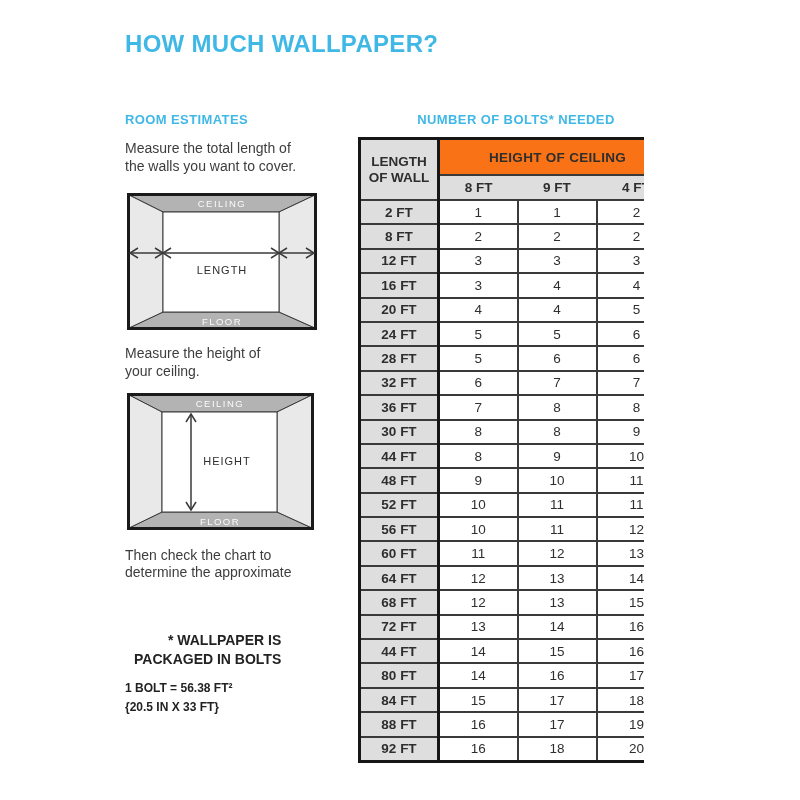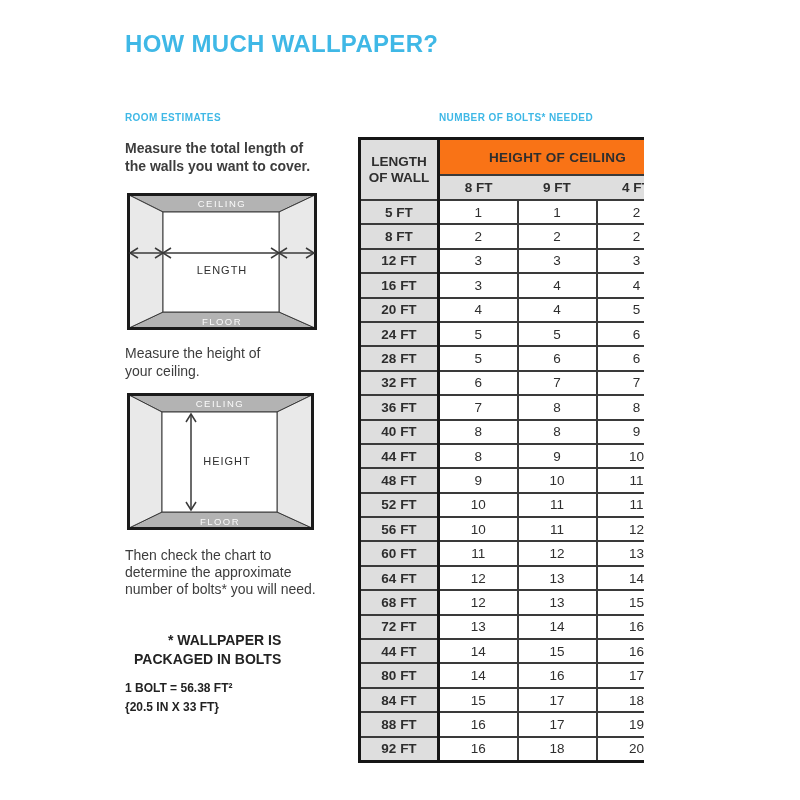--- a/index.html
+++ b/index.html
@@ -6,28 +6,28 @@
   .page{
     position:relative;width:644px;height:800px;background:#ffffff;overflow:hidden;
     font-family:"Liberation Sans","DejaVu Sans",sans-serif;
     border-radius:15px;
   }
   .page-title{
     position:absolute;left:125px;top:30px;
     font-size:24px;font-weight:bold;letter-spacing:0.3px;color:#3fb8e6;
   }
   .section-heading{
-    position:absolute;font-size:10px;font-weight:bold;letter-spacing:0.4px;color:#3fb8e6;
+    position:absolute;font-size:13px;font-weight:bold;letter-spacing:0.4px;color:#3fb8e6;
   }
   .room-heading{left:125px;top:112px;}
   .table-heading{left:358px;top:112px;width:316px;text-align:center;}
   .body-text{
     position:absolute;left:125px;font-size:14px;line-height:18px;color:#3d3d3d;
   }
-  .step1{top:139px;font-weight:bold;}
+  .step1{top:139px;}
   .step2{top:344px;}
   .step3{top:547px;line-height:17px;}
   .note{top:631px;font-weight:bold;color:#222;line-height:19px;text-align:right;}
   .note .indent{padding-left:9px;}
   .boltspec{top:679px;font-weight:bold;color:#222;font-size:12px;line-height:19px;}
   .diagram{position:absolute;left:127px;}
   .diagram1{top:193px;}
   .diagram2{top:393px;}
 
   
@@ -112,21 +112,20 @@
       <polyline points="59,109 64,117 69,109"></polyline>
     </g>
     <text x="93" y="14" text-anchor="middle" font-size="9.5" letter-spacing="1.5" fill="#fafafa">CEILING</text>
     <text x="93" y="132" text-anchor="middle" font-size="9.5" letter-spacing="1.5" fill="#fafafa">FLOOR</text>
     <text x="100" y="72" text-anchor="middle" font-size="11" letter-spacing="1" fill="#2e2e2e">HEIGHT</text>
   </svg>
 
   <div class="body-text step3">
     <div>Then check the chart to</div>
     <div>determine the approximate</div>
-    <div>number of bolts* you will need.</div>
   </div>
 
   <div class="body-text note">
     <div>* WALLPAPER IS</div>
     <div class="indent">PACKAGED IN BOLTS</div>
   </div>
 
   <div class="body-text boltspec">
     <div>1 BOLT = 56.38 FT²</div>
     <div>{20.5 IN X 33 FT}</div>
@@ -149,21 +148,21 @@
           <td class="grouphead" colspan="3">HEIGHT OF CEILING</td>
         </tr>
         <tr>
           <td class="colhead">8 FT</td>
           <td class="colhead">9 FT</td>
           <td class="colhead last">4 FT</td>
         </tr>
       </tbody>
       <tbody>
           <tr class="datarow">
-            <td class="rowlabel">5 FT</td>
+            <td class="rowlabel">2 FT</td>
             <td class="datacell">1</td>
             <td class="datacell vline">1</td>
             <td class="datacell vline">2</td>
           </tr>
           <tr class="datarow">
             <td class="rowlabel">8 FT</td>
             <td class="datacell">2</td>
             <td class="datacell vline">2</td>
             <td class="datacell vline">2</td>
           </tr>
@@ -203,21 +202,21 @@
             <td class="datacell vline">7</td>
             <td class="datacell vline">7</td>
           </tr>
           <tr class="datarow">
             <td class="rowlabel">36 FT</td>
             <td class="datacell">7</td>
             <td class="datacell vline">8</td>
             <td class="datacell vline">8</td>
           </tr>
           <tr class="datarow">
-            <td class="rowlabel">40 FT</td>
+            <td class="rowlabel">30 FT</td>
             <td class="datacell">8</td>
             <td class="datacell vline">8</td>
             <td class="datacell vline">9</td>
           </tr>
           <tr class="datarow">
             <td class="rowlabel">44 FT</td>
             <td class="datacell">8</td>
             <td class="datacell vline">9</td>
             <td class="datacell vline">10</td>
           </tr>

